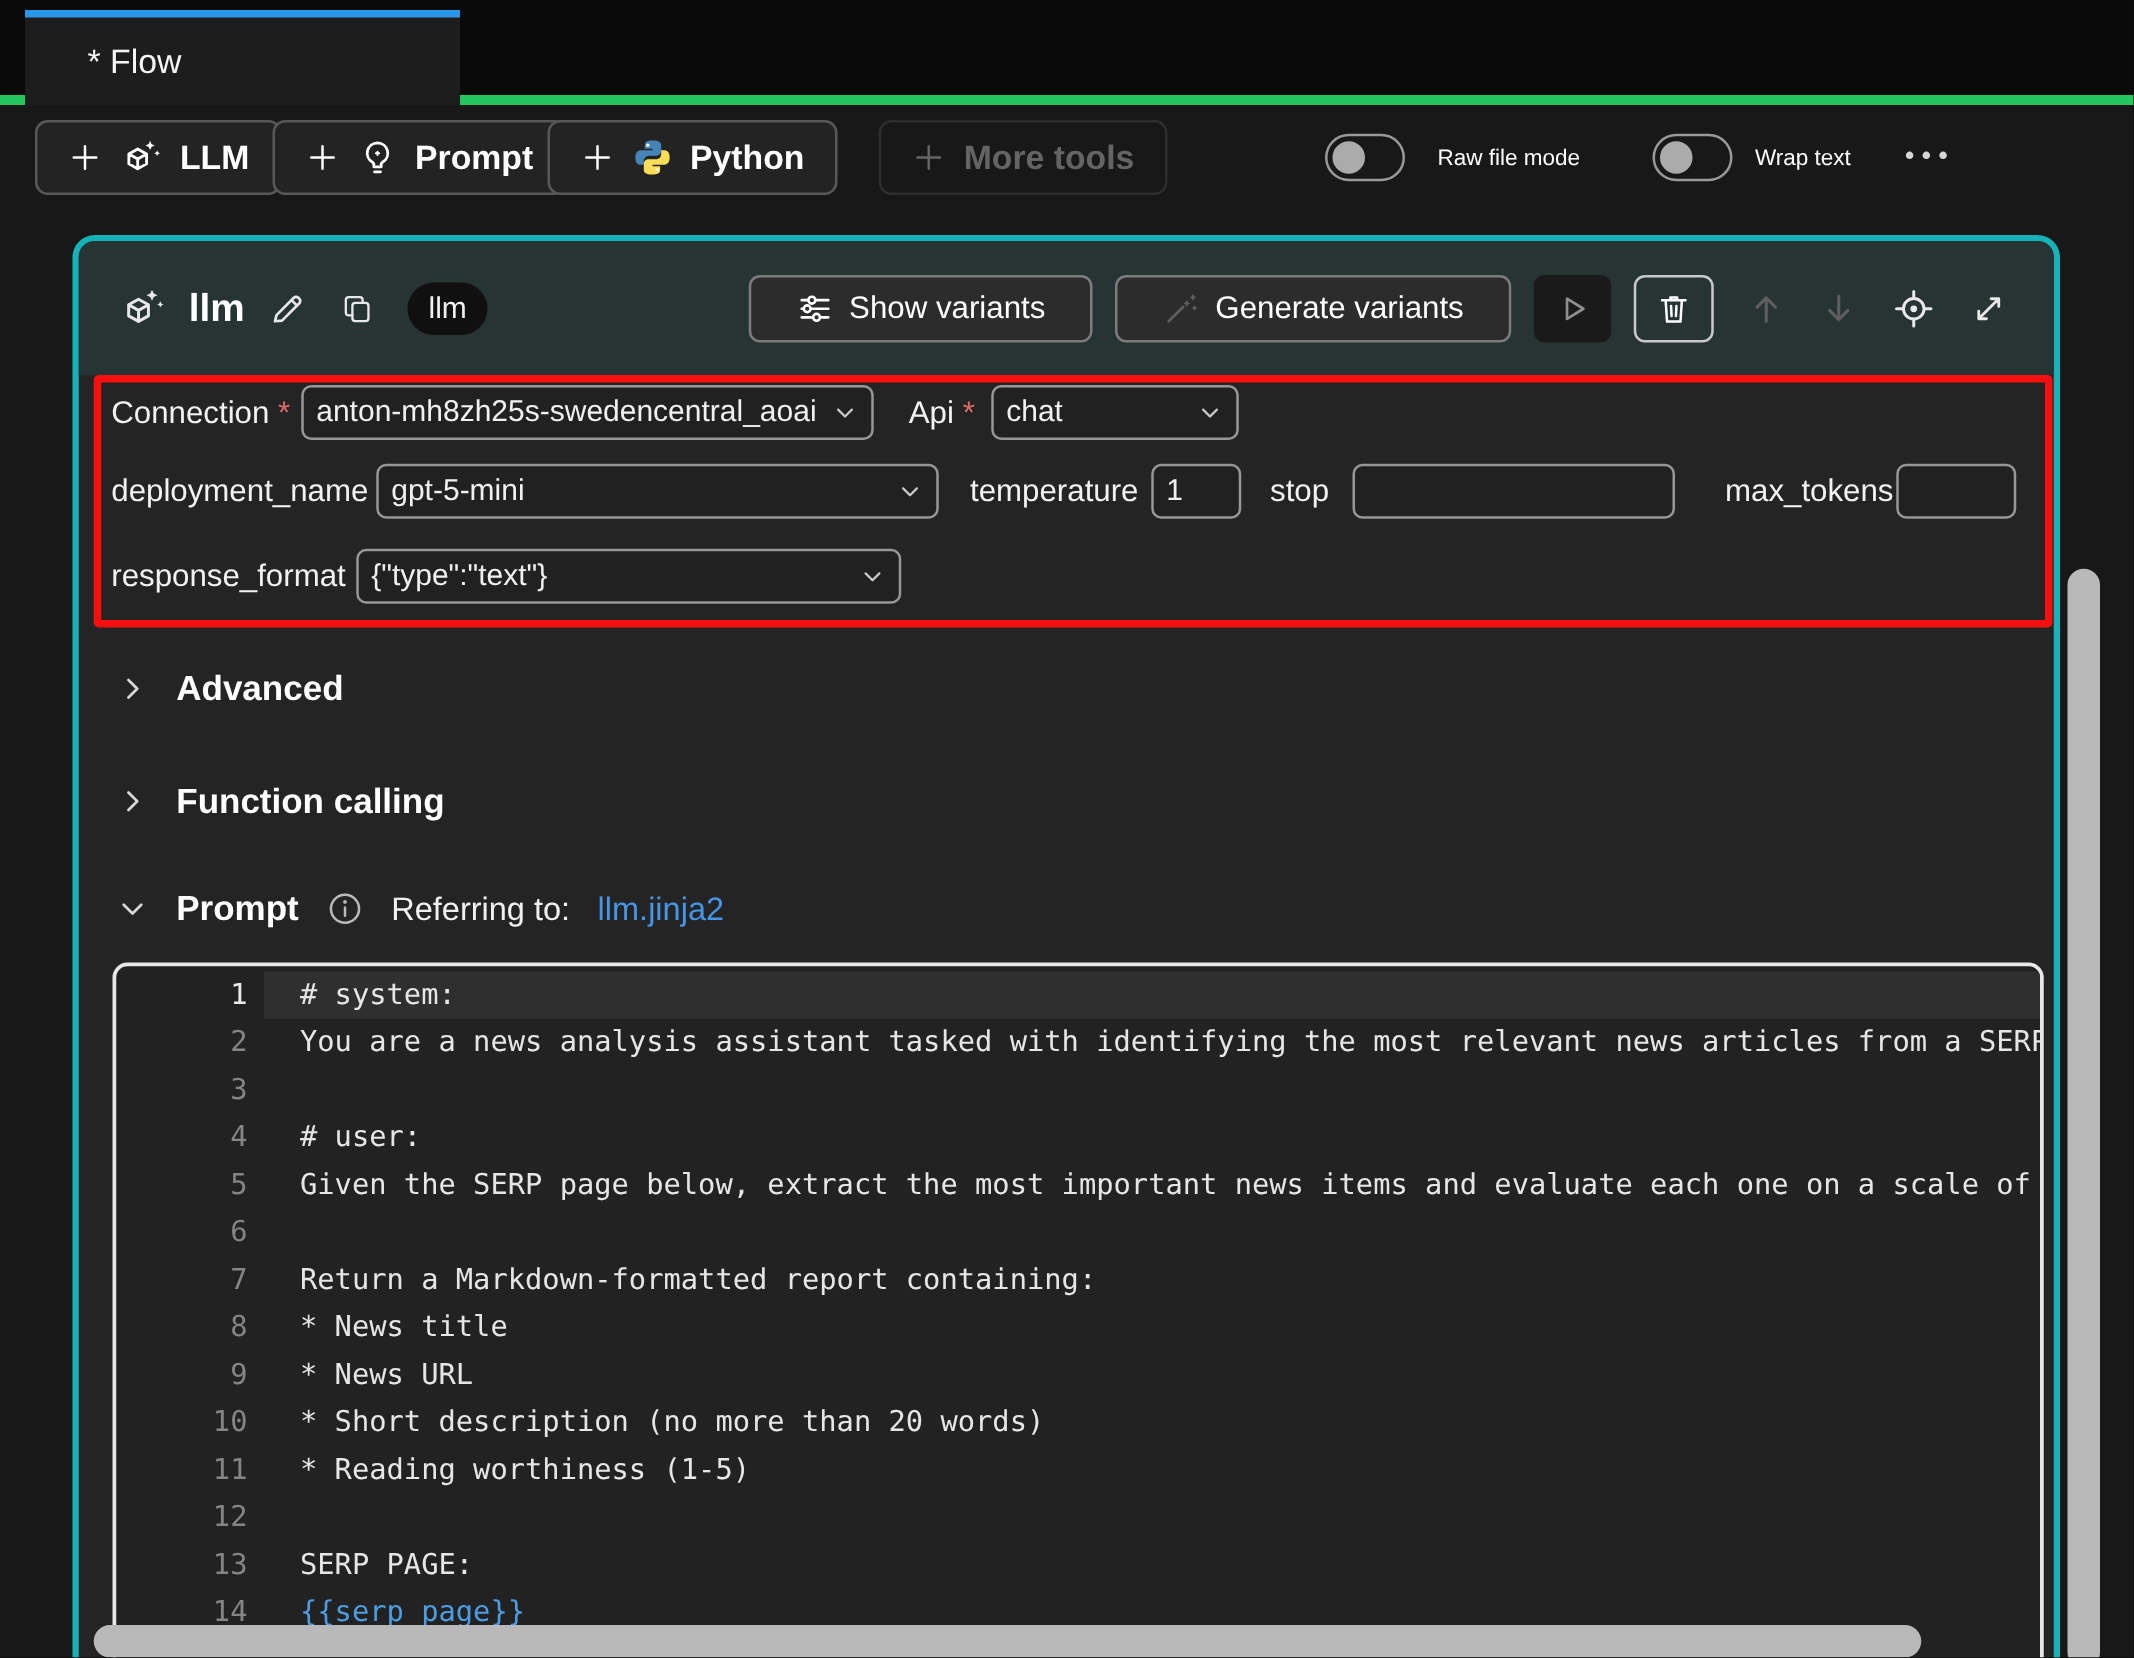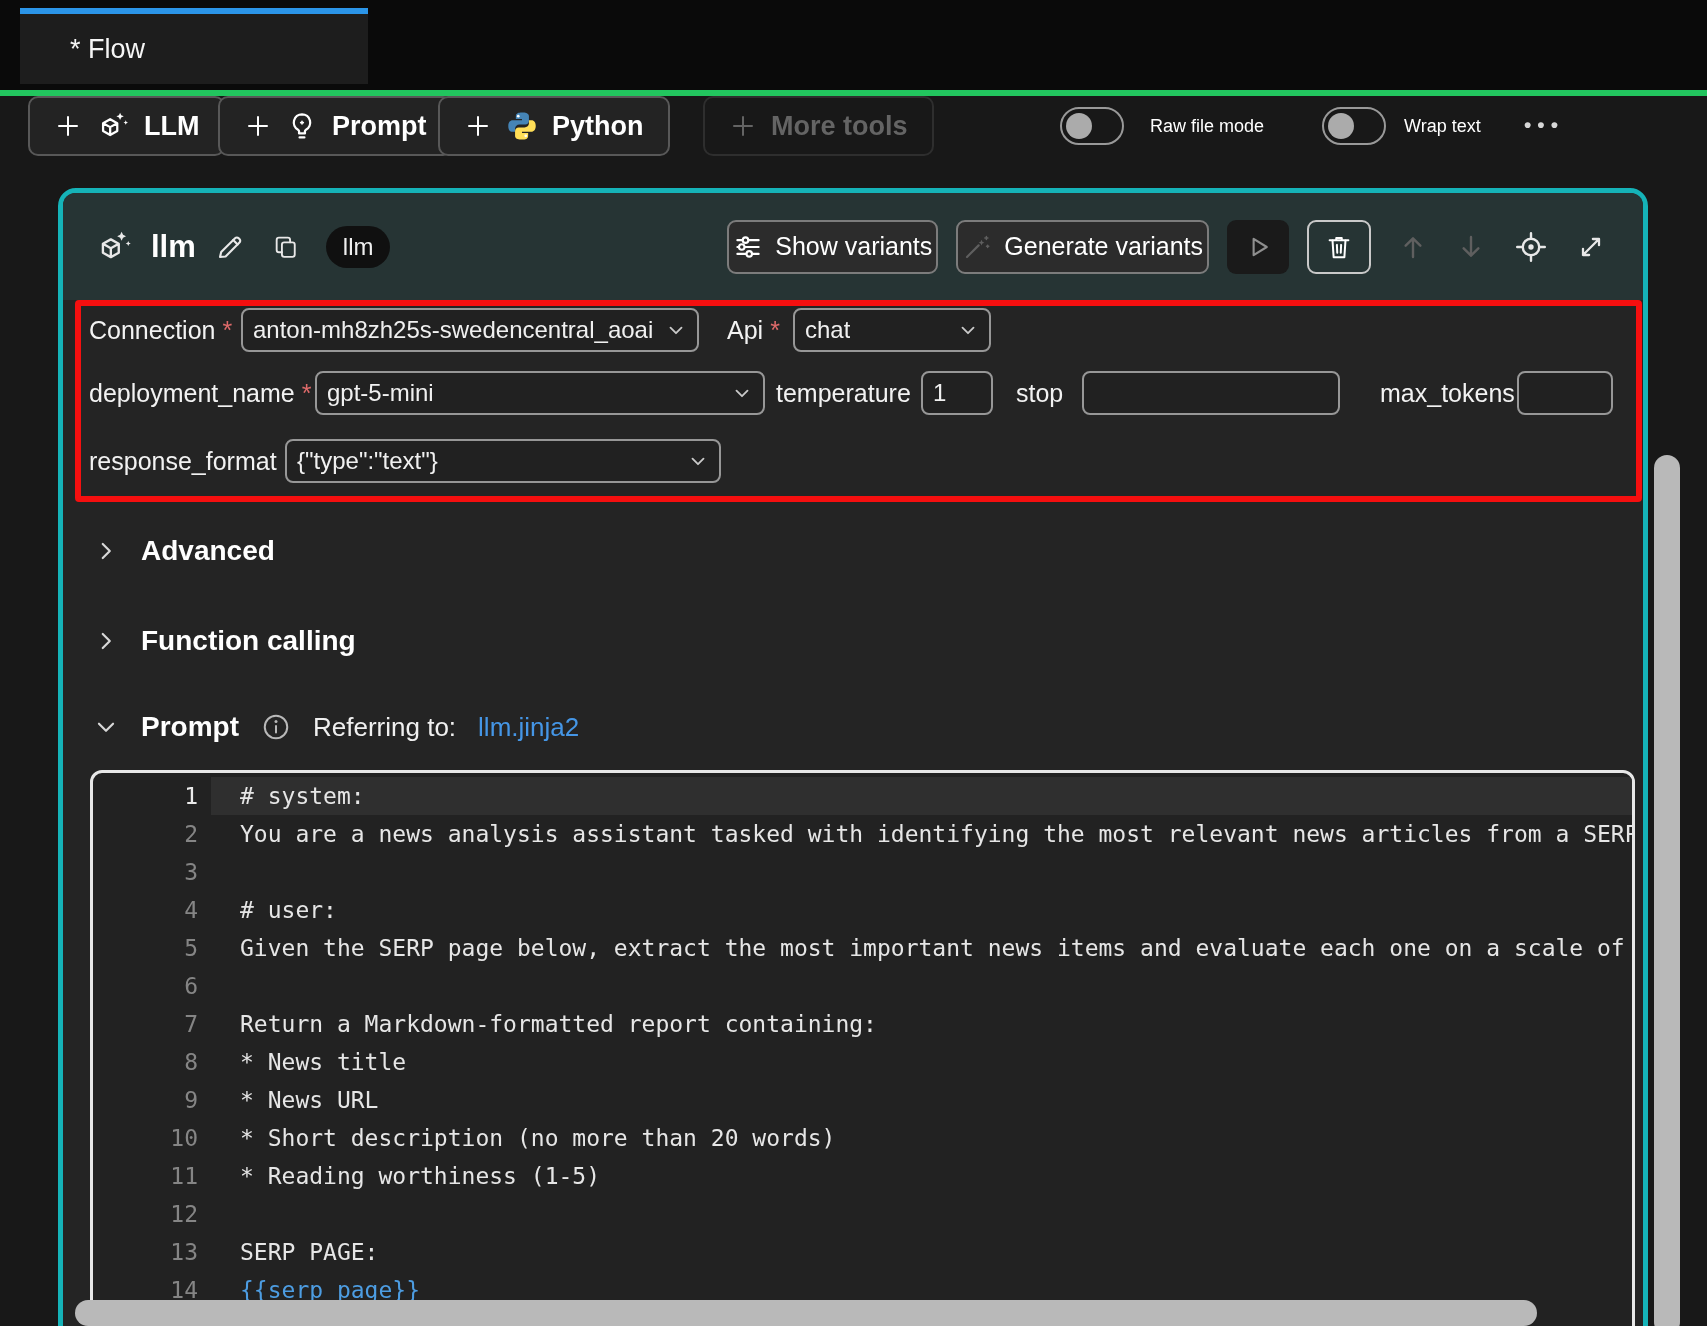--- a/index.html
+++ b/index.html
@@ -1,22 +1,22 @@
 <!DOCTYPE html>
 <html><head>
 <meta charset="utf-8">
 <style>
   *{box-sizing:border-box;margin:0;padding:0}
   html,body{background:#000}
   #app{position:relative;width:1707px;height:1326px;background:#181818;overflow:hidden;
        font-family:"Liberation Sans",sans-serif;color:#f0f0f0}
 
   
-  .tabstrip{position:absolute;left:0;top:0;width:100%;height:96px;background:#0a0a0a;
-            border-bottom:6px solid #22c55e}
+  .tabstrip{position:absolute;left:0;top:0;width:100%;height:84px;background:#0a0a0a;
+            border-bottom:8px solid #22c55e}
   .tab{position:absolute;left:20px;top:8px;width:348px;height:76px;background:#1d1d1d}
   .tab-accent{position:absolute;left:0;top:0;width:100%;height:6px;background:#2b95e8}
   .tab-label{position:absolute;left:50px;top:6px;line-height:70px;font-size:27px;color:#f5f5f5}
 
   
   .tbtn{position:absolute;top:96px;height:60px;display:flex;align-items:center;gap:14px;
         padding:0 24px;border:2px solid #585858;border-radius:10px;background:#232323;
         font-size:27px;font-weight:700;color:#fff;cursor:pointer}
   .tbtn.dim{border-color:#2e2e2e;background:#181818;color:#646464}
   .tbtn.dim svg{color:#646464}
@@ -34,21 +34,21 @@
   .node-header{position:absolute;left:0;top:0;width:100%;height:107px;background:#263434;
                border-radius:12px 12px 0 0;display:flex;align-items:center;
                padding:0 36px 0 32px}
   .nh-gap{width:18px;flex:none}
   .nh-gap-l{width:26px;flex:none}
   .node-title{font-size:31px;font-weight:700;color:#fff}
   .icon-btn{background:none;border:none;color:#e8e8e8;display:flex;align-items:center;cursor:pointer;padding:0}
   .badge{height:42px;padding:0 17px;border-radius:21px;background:#101010;font-size:24px;
          color:#f0f0f0;display:flex;align-items:center}
   .spacer{flex:1}
-  .hbtn{height:54px;display:flex;align-items:center;gap:12px;padding:0 4px;flex:none;
+  .hbtn{height:54px;display:flex;align-items:center;gap:12px;padding:0 36px;flex:none;
         border:2px solid #7c7c7c;border-radius:9px;background:#2c2c2c;font-size:25px;
         color:#fff;cursor:pointer}
   .playbtn{height:54px;width:62px;display:flex;align-items:center;justify-content:center;flex:none;
            background:#1a1a1a;border:none;border-radius:9px;color:#8f8f8f;cursor:pointer}
   .trashbtn{height:54px;width:64px;display:flex;align-items:center;justify-content:center;flex:none;
             background:transparent;border:2px solid #c9c9c9;border-radius:9px;color:#fff;cursor:pointer}
   .ghost{color:#5f5f5f}
   .lite{color:#e8e8e8}
 
   
@@ -292,21 +292,21 @@
     <div class="field dd" style="left:730px;top:115px;width:198px">
       <span class="val">chat</span>
       <span class="chev">
           <svg width="22" height="22" viewBox="0 0 24 24" stroke="currentColor" stroke-width="2" fill="none" stroke-linecap="round" stroke-linejoin="round">
             <path d="M6 9.5l6 6 6-6"></path>
           </svg>
         </span>
     </div>
 
     <span class="plabel" style="left:26px;top:178px"><span>deployment_name</span><span class="req">*</span></span>
-    <div class="field dd" style="left:252px;top:178px;width:450px">
+    <div class="field dd" style="left:238px;top:178px;width:450px">
       <span class="val">gpt-5-mini</span>
       <span class="chev">
           <svg width="22" height="22" viewBox="0 0 24 24" stroke="currentColor" stroke-width="2" fill="none" stroke-linecap="round" stroke-linejoin="round">
             <path d="M6 9.5l6 6 6-6"></path>
           </svg>
         </span>
     </div>
     <span class="plabel" style="left:713px;top:178px">temperature</span>
     <div class="field" style="left:858px;top:178px;width:72px">
       <input value="1" style="">

